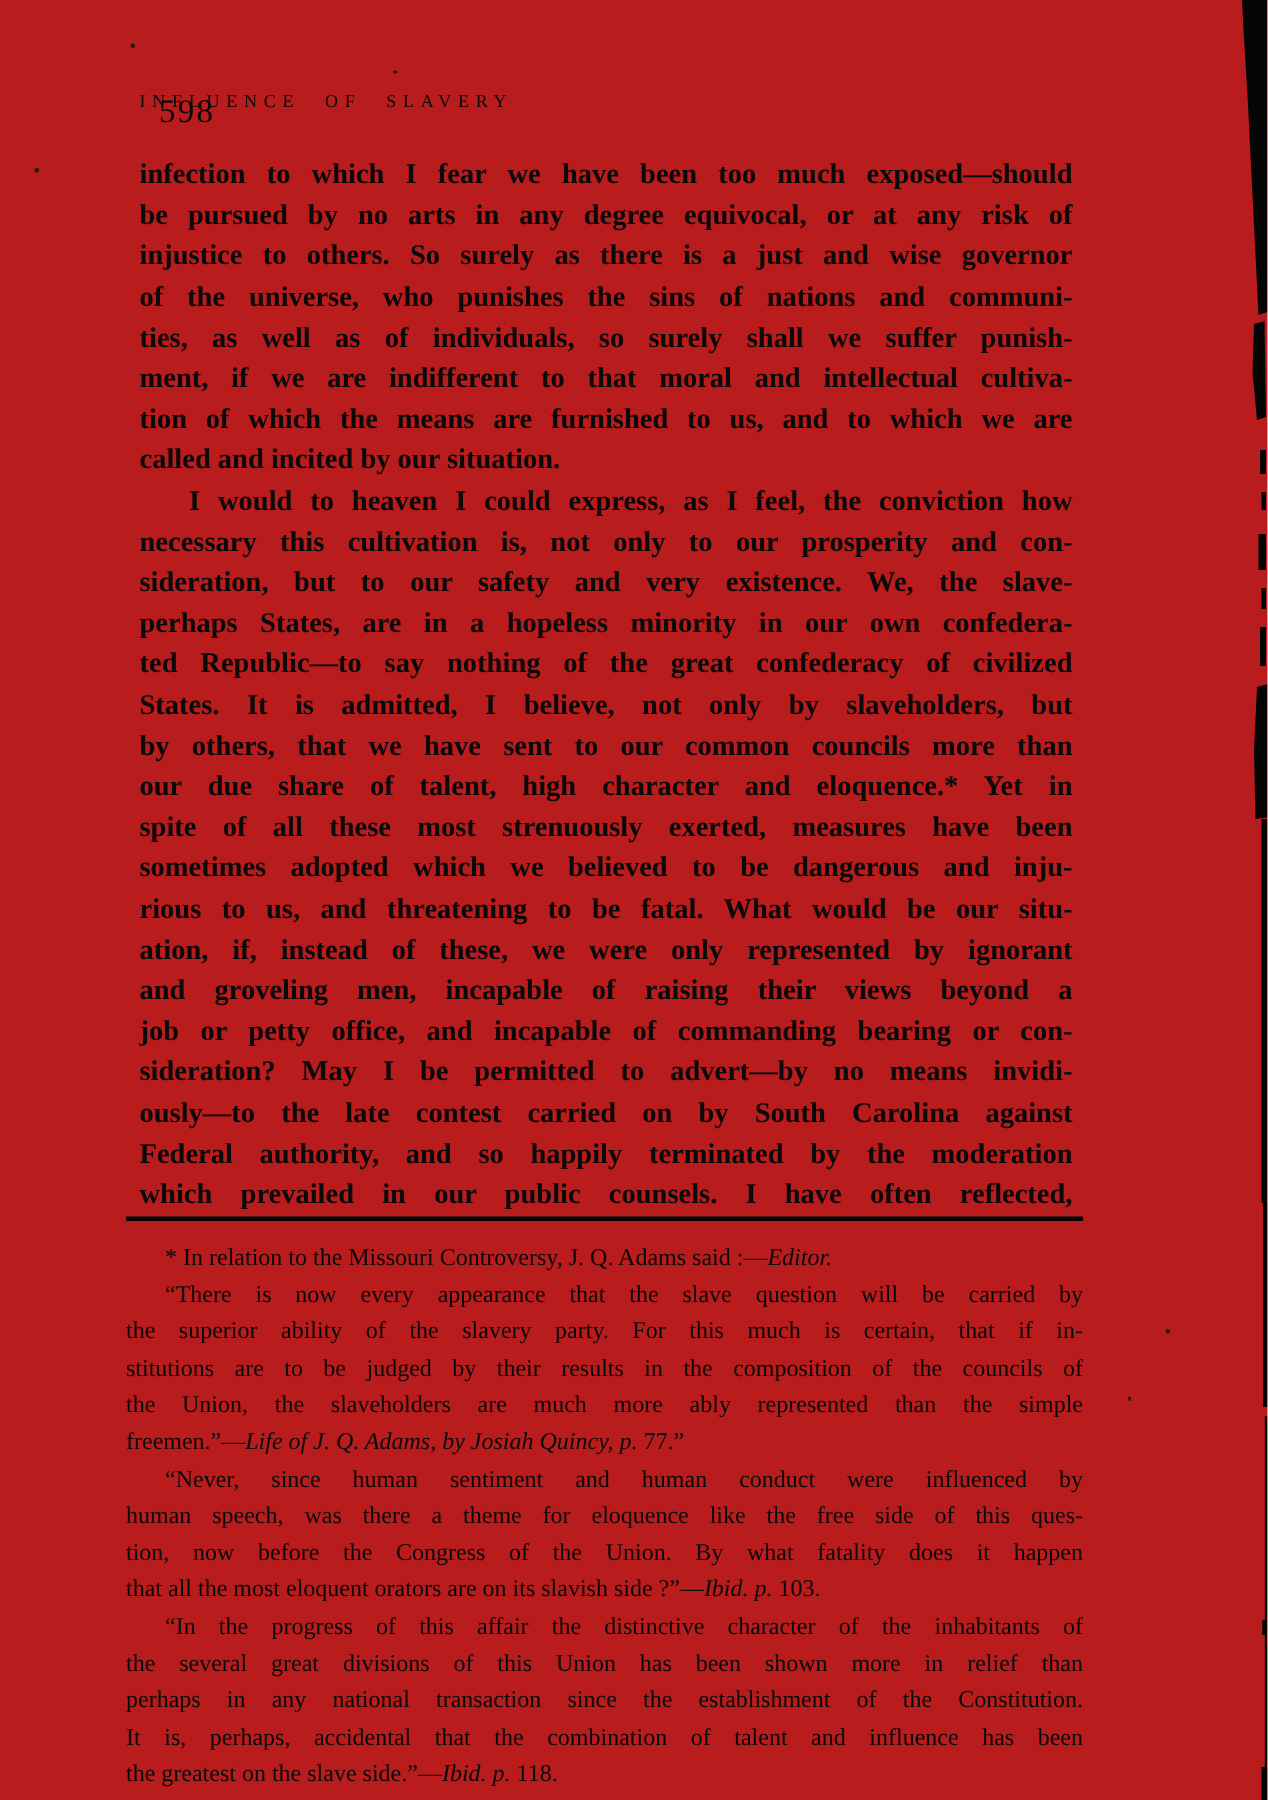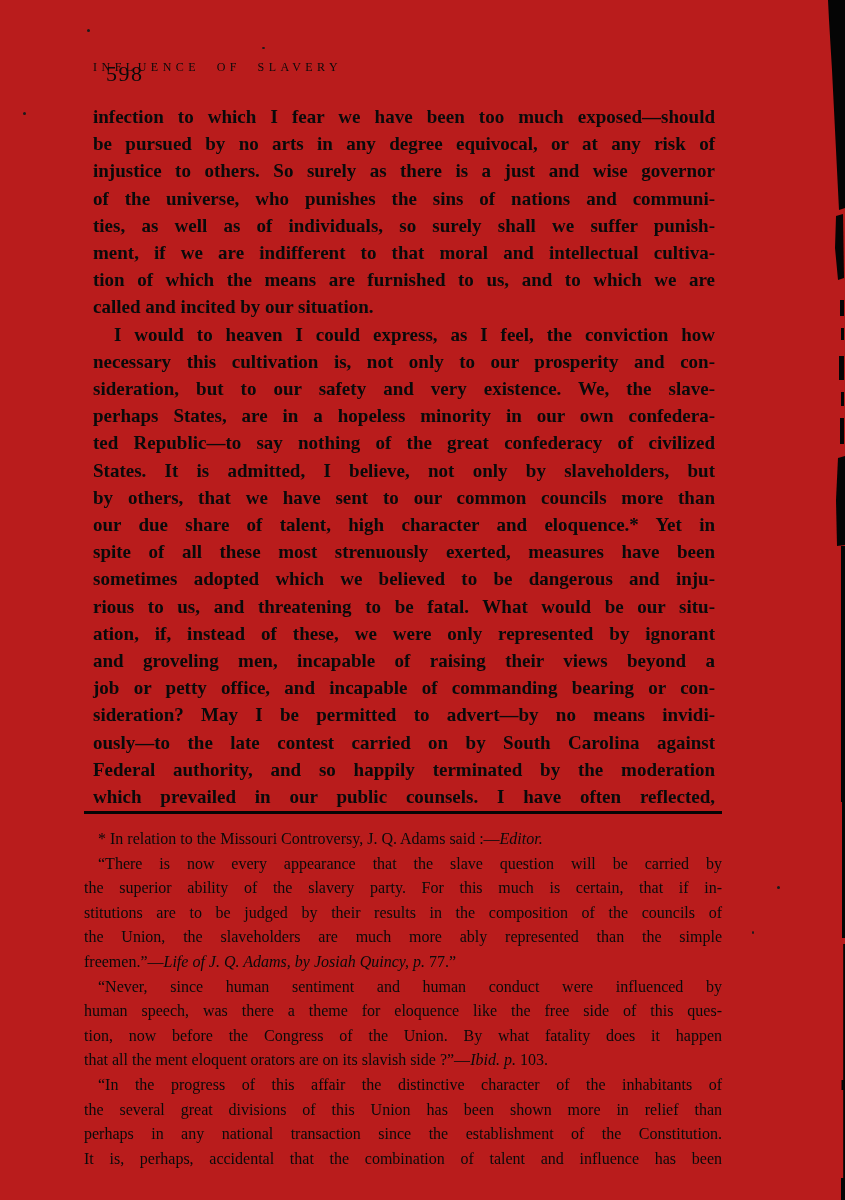--- a/index.html
+++ b/index.html
@@ -43,21 +43,21 @@
     font-size: 19px;
     line-height: 27.2px;
     font-weight: bold;
   }
   .line {
     text-align: justify;
     text-align-last: justify;
     white-space: normal;
   }
   .line.last-left { text-align-last: left; }
-  .line.indent { text-indent: 21px; }
+  .line.indent { text-indent: 21px; margin-left: 12px; }
   .footnotes .line.indent { text-indent: 14px; }
   em { }
 
   
   .fnrule {
     position: absolute;
     top: 811px; left: 84px;
     width: 638px; height: 3px;
     background: #050505;
   }
@@ -140,27 +140,28 @@
         <div class="line indent"><span>“There is now every appearance that the slave question will be carried by</span></div>
         <div class="line"><span>the superior ability of the slavery party.  For this much is certain, that if in-</span></div>
         <div class="line"><span>stitutions are to be judged by their results in the composition of the councils of</span></div>
         <div class="line"><span>the Union, the slaveholders are much more ably represented than the simple</span></div>
         <div class="line last-left"><span>freemen.”—</span><em>Life of J. Q. Adams, by Josiah Quincy, p.</em><span> 77.”</span></div>
       </div>
     <div class="para">
         <div class="line indent"><span>“Never, since human sentiment and human conduct were influenced by</span></div>
         <div class="line"><span>human speech, was there a theme for eloquence like the free side of this ques-</span></div>
         <div class="line"><span>tion, now before the Congress of the Union.  By what fatality does it happen</span></div>
-        <div class="line last-left"><span>that all the ment eloquent orators are on its slavish side ?”—</span><em>Ibid. p.</em><span> 103.</span></div>
+        <div class="line last-left"><span>that all the most eloquent orators are on its slavish side ?”—</span><em>Ibid. p.</em><span> 103.</span></div>
       </div>
     <div class="para">
         <div class="line indent"><span>“In the progress of this affair the distinctive character of the inhabitants of</span></div>
         <div class="line"><span>the several great divisions of this Union has been shown more in relief than</span></div>
         <div class="line"><span>perhaps in any national transaction since the establishment of the Constitution.</span></div>
         <div class="line"><span>It is, perhaps, accidental that the combination of talent and influence has been</span></div>
+        <div class="line last-left"><span>the greatest on the slave side.”—</span><em>Ibid. p.</em><span> 118.</span></div>
       </div>
   </section>
 
   <svg class="edge" viewBox="0 0 25 1200" preserveAspectRatio="none" xmlns="http://www.w3.org/2000/svg">
     <polygon points="8,0 25,0 25,208 19,210 16,150 12,70 9,20"></polygon>
     <polygon points="16,216 23,214 24,278 18,280 15,248"></polygon>
     <rect x="20" y="300" width="4" height="16"></rect>
     <rect x="21" y="328" width="3" height="12"></rect>
     <rect x="19" y="356" width="5" height="24"></rect>
     <rect x="21" y="392" width="3" height="14"></rect>

